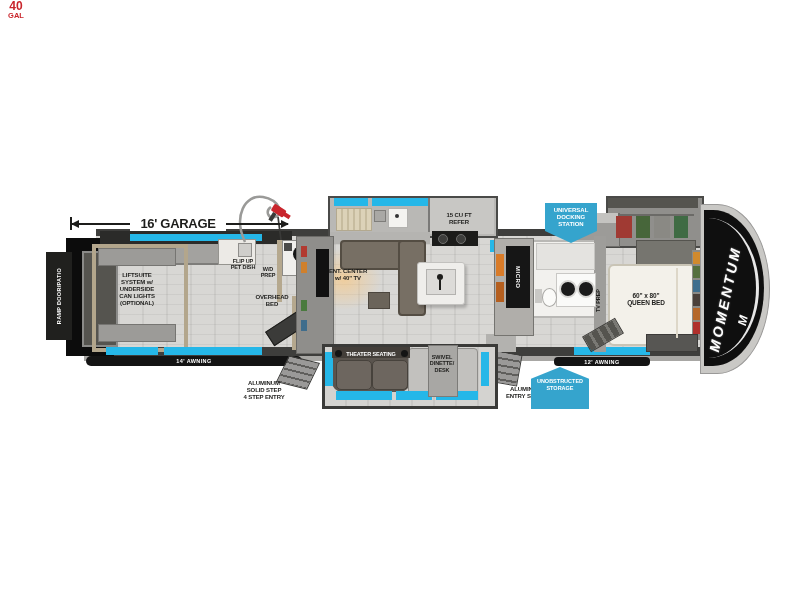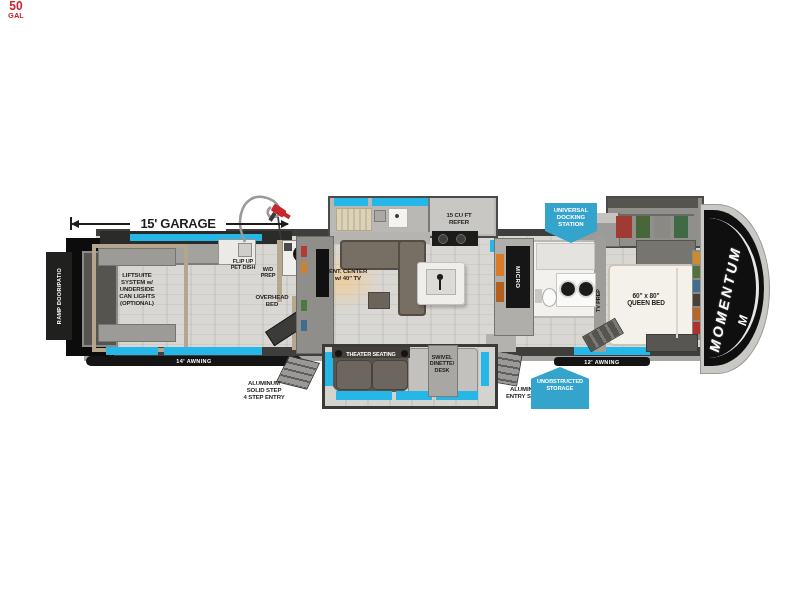--- a/index.html
+++ b/index.html
@@ -200,33 +200,33 @@
   <div class="lbl f6" style="left:244px;top:294px;width:56px;">OVERHEAD
 BED</div>
   <div class="abs halfwall" style="left:277px;top:240px;width:5px;height:62px;"></div>
   <div class="abs halfwall" style="left:292px;top:296px;width:6px;height:54px;"></div>
   <div class="abs ohbPanel"></div>
 
   <div class="abs dimTick"></div>
   <div class="abs dimLine"></div>
   <div class="abs dimArrL"></div>
   <div class="abs dimArrR"></div>
-  <div class="abs dimLbl">15' GARAGE</div>
+  <div class="abs dimLbl">16' GARAGE</div>
 
   <svg class="abs fuelSvg" width="70" height="56" viewBox="0 0 70 56">
     <path d="M12,54 C0,28 12,6 30,9 C46,12 52,26 42,29 C35,31 32,23 38,19" fill="none" stroke="#9a9a98" stroke-width="2.5"></path>
     <path d="M45,29 L48,52" fill="none" stroke="#3a3a38" stroke-width="1.7"></path>
     <g transform="rotate(32 46 24)">
       <rect x="38" y="19" width="14" height="8" rx="1.5" fill="#c9252c"></rect>
       <rect x="51" y="21" width="7" height="4" fill="#c9252c"></rect>
       <rect x="41" y="27" width="4" height="9" fill="#3a3a38"></rect>
     </g>
   </svg>
   <div class="fuelLbl">
-    <span class="fuelAmt">50</span>
+    <span class="fuelAmt">40</span>
     <span class="fuelUnit">GAL</span>
   </div>
 
   <div class="abs glow"></div>
   <div class="abs entWall"></div>
   <div class="abs entTV"></div>
   <div class="abs book" style="left:301px;top:246px;background:#b23a30;"></div>
   <div class="abs book" style="left:301px;top:262px;background:#d0802c;"></div>
   <div class="abs book" style="left:301px;top:300px;background:#4a7a3e;"></div>
   <div class="abs book" style="left:301px;top:320px;background:#3f6d8c;"></div>

